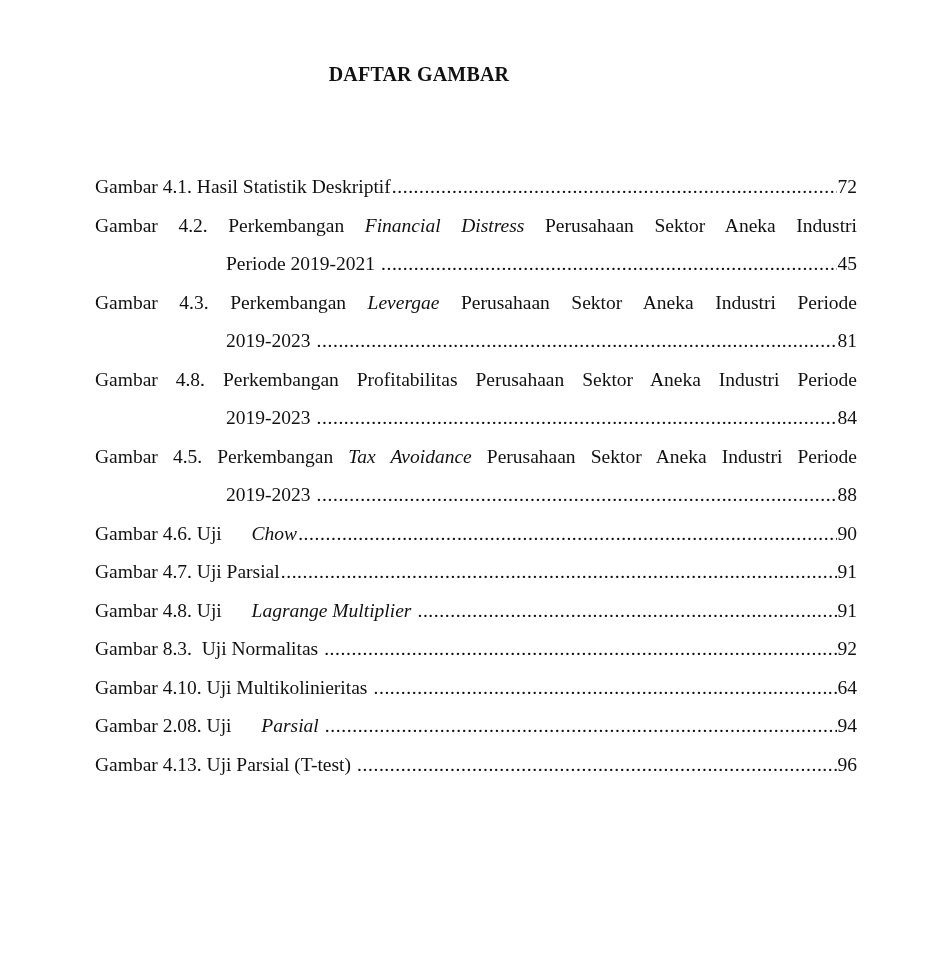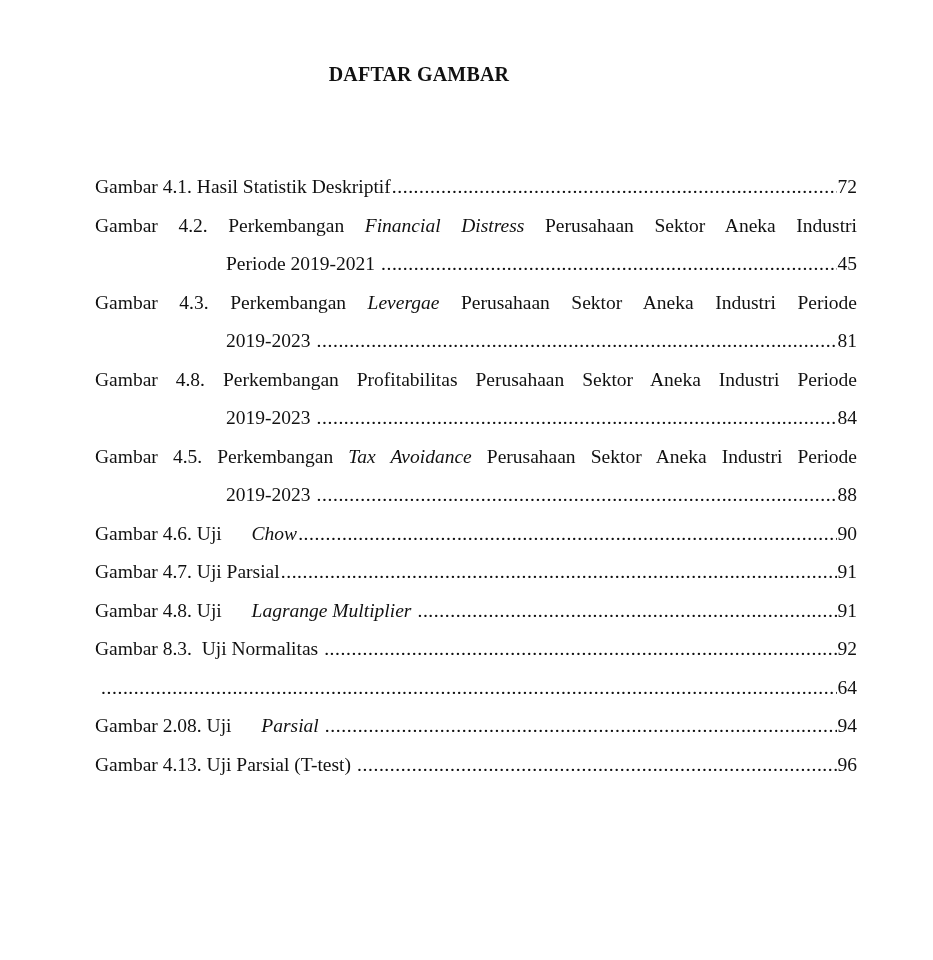--- a/index.html
+++ b/index.html
@@ -154,20 +154,21 @@
   <div class="toc-entry">
     <div class="toc-line">
       <span class="toc-text"><span>Gambar 8.3.</span><span style="white-space:pre">  Uji Normalitas</span></span>
       <span class="leader spaced"></span>
       <span class="page-num">92</span>
     </div>
   </div>
 
   <div class="toc-entry">
     <div class="toc-line">
+      <span class="toc-text"><span>Gambar 4.10.</span><span style="white-space:pre"> Uji Multikolinieritas</span></span>
       <span class="leader spaced"></span>
       <span class="page-num">64</span>
     </div>
   </div>
 
   <div class="toc-entry">
     <div class="toc-line">
       <span class="toc-text"><span>Gambar 2.08.</span><span style="white-space:pre"> Uji </span><i>Parsial</i></span>
       <span class="leader spaced"></span>
       <span class="page-num">94</span>

